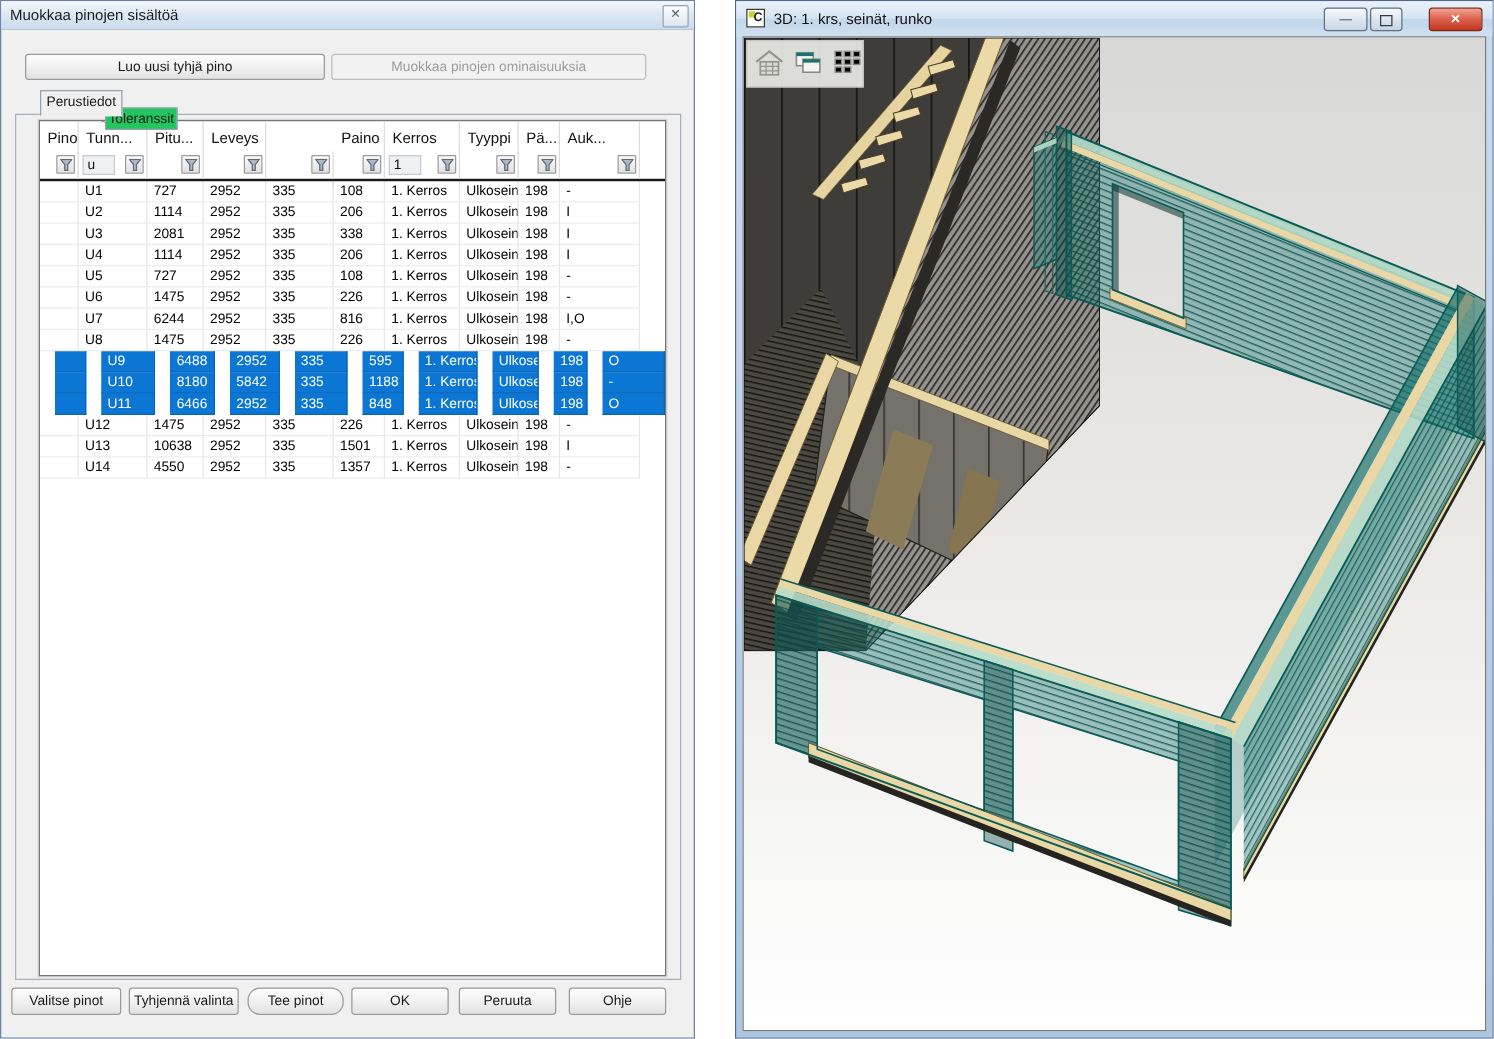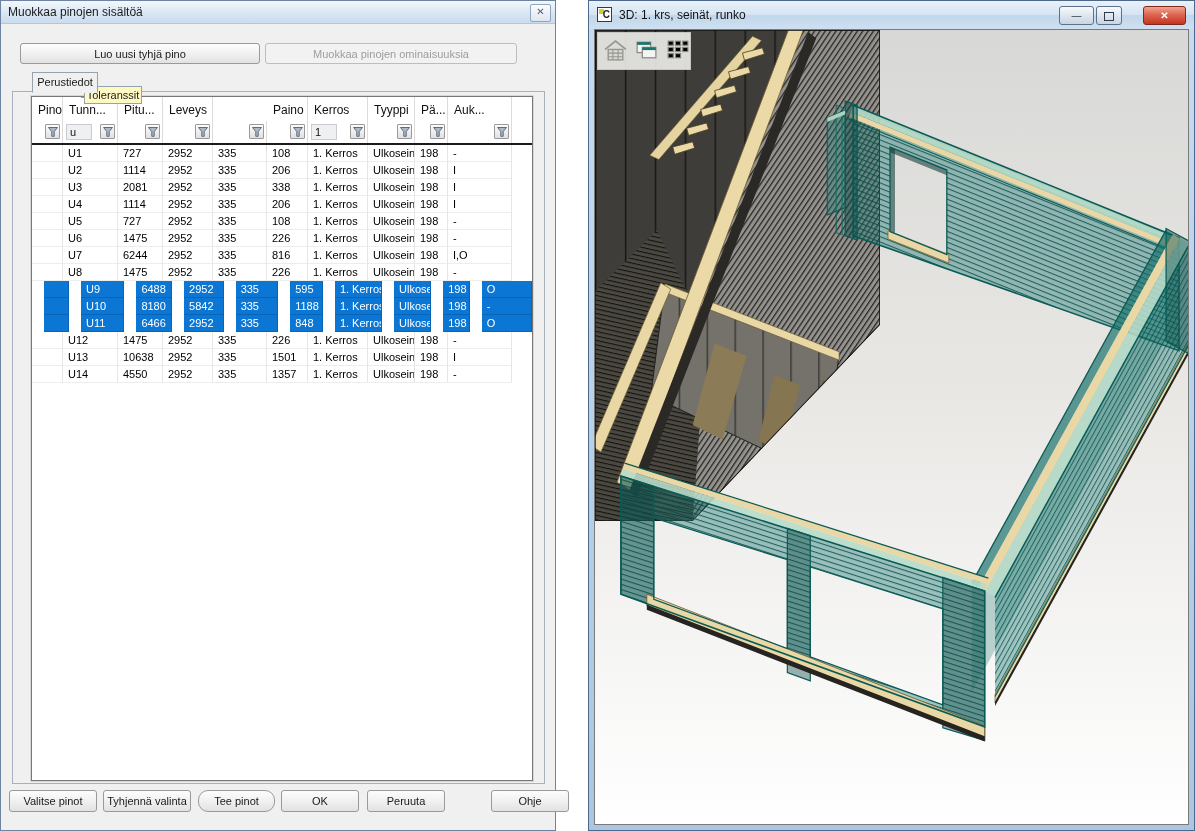--- a/index.html
+++ b/index.html
@@ -14,21 +14,21 @@
   .dlg-close{position:absolute;right:4px;top:3px;width:19px;height:16px;
         background:linear-gradient(#fbfcfe,#dde6f0);border:1px solid #93a5ba;border-radius:2px;
         font-size:10px;line-height:14px;text-align:center;color:#55606e;font-weight:bold;cursor:default;}
   .btn{position:absolute;height:21px;background:linear-gradient(#fdfdfd,#eeeeee 60%,#e2e2e2);
        border:1px solid #9a9a9a;border-radius:3px;font-size:11px;color:#1a1a1a;
        font-family:"Liberation Sans",sans-serif;padding:0;}
   .btn.disabled{color:#9d9d9d;background:#f2f2f2;border-color:#bdbdbd;}
   .tab{position:absolute;font-size:11px;text-align:center;color:#1a1a1a;background:#f0f0f0;
        border:1px solid #98a2ae;}
   .tab.active{top:71px;height:19px;line-height:19px;border-bottom:1px solid #f0f0f0;z-index:3;}
-  .tab.inactive{top:73px;height:16px;line-height:16px;background:#fef9c3;z-index:1;margin-top:12px;}
+  .tab.inactive{top:73px;height:16px;line-height:16px;background:#22c55e;z-index:1;margin-top:12px;}
   .tab-panel{position:absolute;left:11px;top:90px;width:531px;height:691px;
        border:1px solid #a8b0bb;background:#f0f0f0;}
   .tablebox{position:absolute;left:30px;top:95px;width:500px;height:683px;background:#ffffff;
        border:1px solid #777;box-shadow:0 0 0 1px #d7d7d7;overflow:hidden;}
   .header-row{display:flex;height:24px;position:relative;}
   .th{box-sizing:border-box;border-right:1px solid #dcdcdc;font-size:12px;color:#111;
       padding:6px 0 0 6px;position:relative;white-space:nowrap;overflow:hidden;}
   .th .caret{position:absolute;top:-2px;left:18px;font-size:9px;color:#444;}
   .filter-row{display:flex;height:22px;position:relative;border-bottom:2px solid #1b1b1b;}
   .fc{box-sizing:border-box;border-right:1px solid #dcdcdc;position:relative;font-size:11px;}
@@ -339,21 +339,21 @@
           <div class="td" style="width: 64px;">-</div>
         </div>
       </div>
   </div>
   <div id="bottom-buttons">
       <button class="btn" style="left: 8px; top: 789px; width: 88px; height: 22px;">Valitse pinot</button>
       <button class="btn" style="left: 102px; top: 789px; width: 88px; height: 22px;">Tyhjennä valinta</button>
       <button class="btn" style="left: 197px; top: 789px; width: 77px; height: 22px; border-radius: 10px;">Tee pinot</button>
       <button class="btn" style="left: 280px; top: 789px; width: 78px; height: 22px;">OK</button>
       <button class="btn" style="left: 366px; top: 789px; width: 78px; height: 22px;">Peruuta</button>
-      <button class="btn" style="left: 454px; top: 789px; width: 78px; height: 22px; margin-left: 36px;">Ohje</button>
+      <button class="btn" style="left: 454px; top: 789px; width: 78px; height: 22px;">Ohje</button>
     </div>
 </div>
 
 <div class="win3d">
   <div class="w3-titlebar">
     <div class="w3-icon">
         <span class="dot"></span>
         <span class="c">C</span>
       </div>
     <span class="w3-title">3D: 1. krs, seinät, runko</span>

